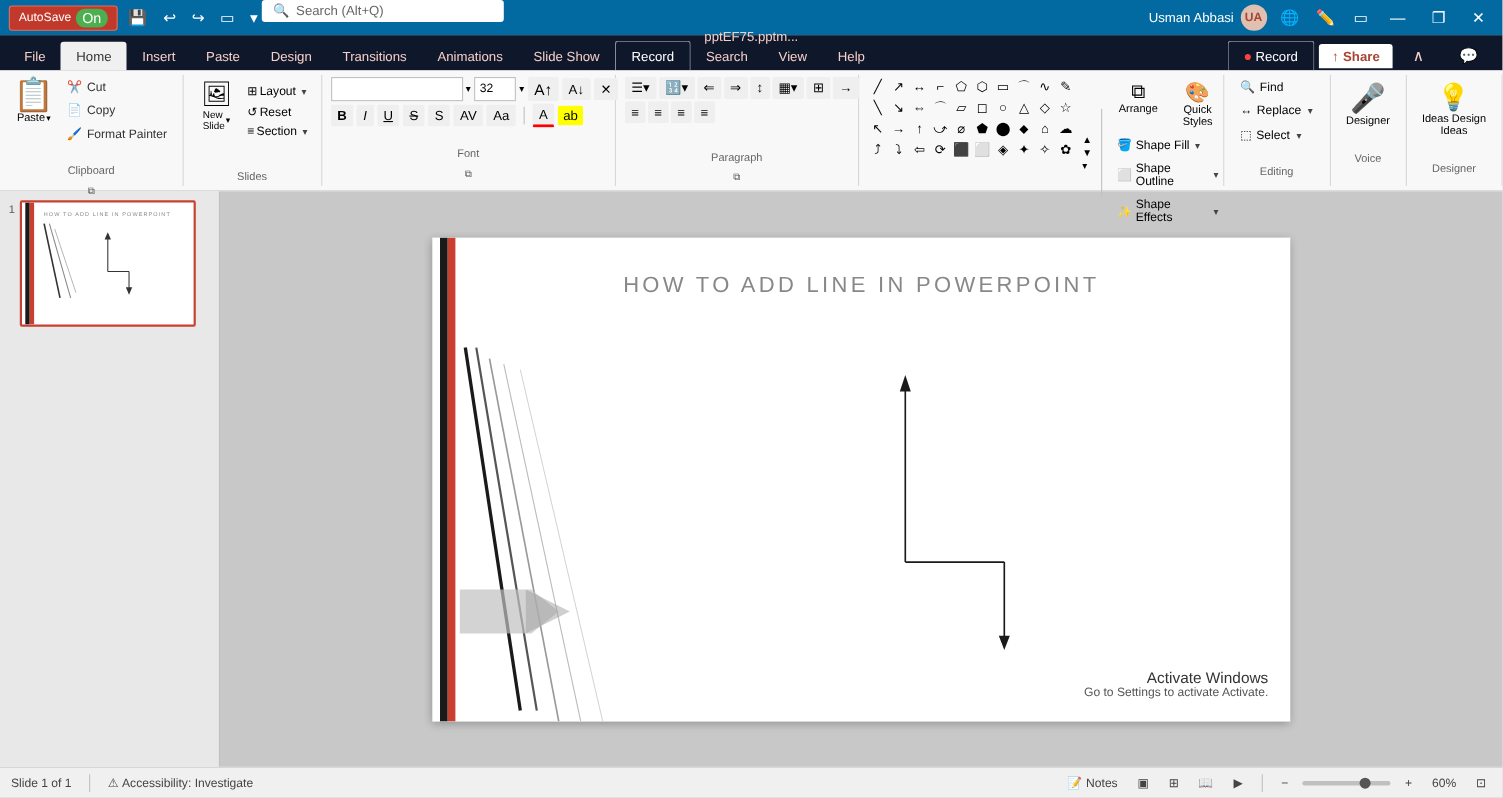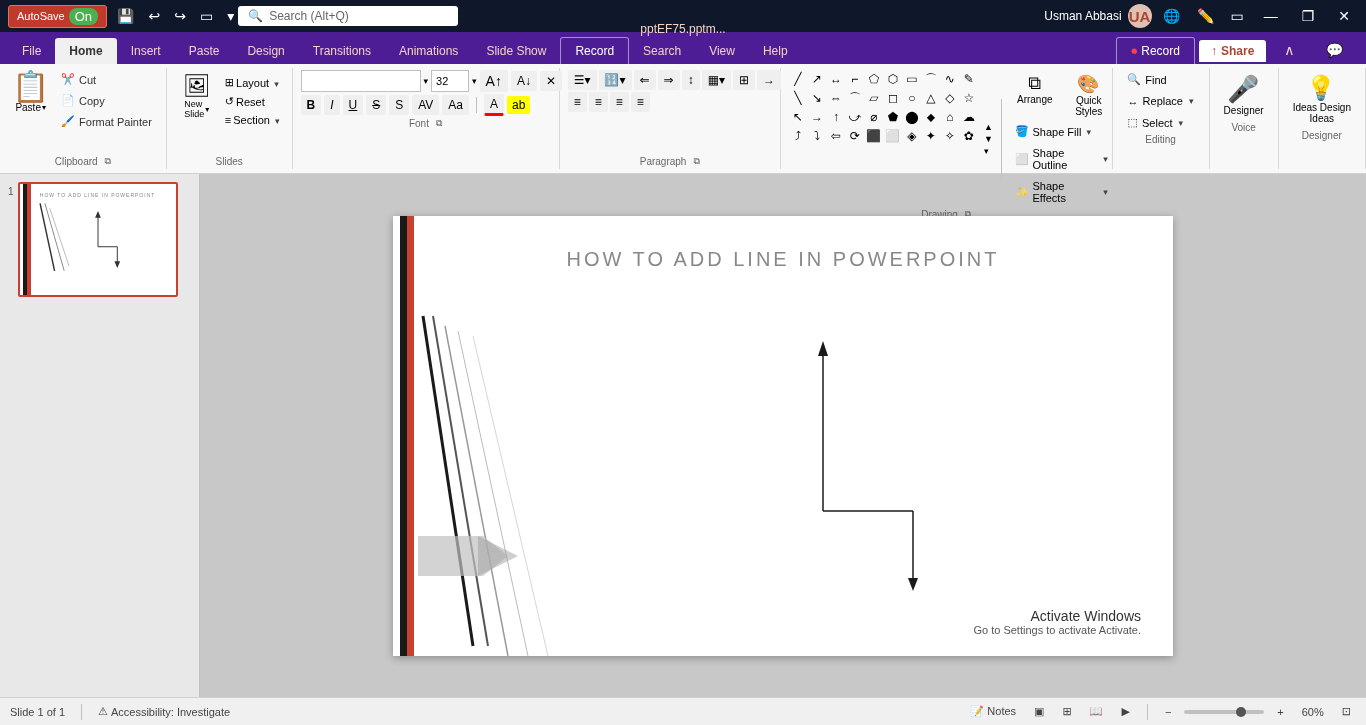--- a/index.html
+++ b/index.html
@@ -1,23 +1,22 @@
 <!DOCTYPE html>
 <html><head>
   <meta charset="utf-8">
   <style>
     * { margin: 0; padding: 0; box-sizing: border-box; }
     body { width: 1366px; height: 725px; overflow: hidden; font-family: 'Segoe UI', Arial, sans-serif; font-size: 12px; background: #f0f0f0; }
 
     
     #title-bar {
       height: 32px;
-      background: #0f172a;
+      background: #0369a1;
       display: flex;
-      align-items: center;
       justify-content: space-between;
       padding: 0 8px;
       color: white;
     }
     #title-bar-left { display: flex; align-items: center; gap: 6px; }
     #title-bar-center { flex: 1; text-align: center; font-size: 12px; color: #f5d0c8; }
     #title-bar-right { display: flex; align-items: center; gap: 8px; }
     .autosave-btn {
       background: #c0392b;
       border: 1px solid #e07060;
@@ -33,41 +32,41 @@
     }
     .search-bar {
       background: #fff;
       border-radius: 3px;
       padding: 3px 10px;
       width: 220px;
       font-size: 12px;
       display: flex; align-items: center; gap: 6px; color: #666;
     }
     .user-area { display: flex; align-items: center; gap: 6px; font-size: 12px; color: white; }
-    .avatar { width: 24px; height: 24px; border-radius: 50%; background: #e0c0b0; display: flex; align-items: center; justify-content: center; font-size: 15px; color: #a84632; font-weight: bold; }
+    .avatar { width: 24px; height: 24px; border-radius: 50%; background: #e0c0b0; display: flex; align-items: center; justify-content: center; font-size: 11px; color: #a84632; font-weight: bold; }
     .win-btn { background: none; border: none; color: white; cursor: pointer; font-size: 14px; padding: 2px 8px; }
 
     
     #ribbon-tabs {
       height: 32px;
-      background: #4c1d95;
+      background: #0f172a;
       display: flex;
       align-items: flex-end;
       padding: 0 8px;
       text-align: center;
     }
     .ribbon-tab {
       padding: 6px 14px;
       font-size: 12px;
       color: #f5d0c8;
       cursor: pointer;
       border-radius: 3px 3px 0 0;
       user-select: none;
     }
-    .ribbon-tab.active { background: #f0f0f0; color: #333; font-weight: 700; }
+    .ribbon-tab.active { background: #f0f0f0; color: #333; font-weight: 400; }
     .ribbon-tab.record-tab { color: white; border: 1px solid rgba(255,255,255,0.5); border-bottom: none; border-radius: 3px 3px 0 0; }
     .ribbon-tab.share-tab { background: white; color: #a84632; border-radius: 3px 3px 0 0; font-weight: 600; padding: 4px 12px; margin-bottom: 2px; }
 
     
     #ribbon {
       height: 110px;
       background: #f8f8f8;
       border-bottom: 1px solid #d0d0d0;
       display: flex;
       align-items: stretch;
@@ -77,22 +76,22 @@
       display: flex;
       flex-direction: column;
       align-items: flex-start;
       padding: 2px 8px;
       border-right: 1px solid #d8d8d8;
       min-width: fit-content;
       position: relative;
     }
     .ribbon-group-content { display: flex; align-items: flex-start; flex: 1; gap: 2px; }
     .ribbon-group-label {
-      font-size: 10px; color: #666; text-align: center; width: 100%; margin-top: 2px;
-      display: flex; align-items: center; justify-content: center; gap: 7px;
+      font-size: 10px; color: #666; text-align: center; width: 100%; margin-top: 19px;
+      display: flex; align-items: center; justify-content: center; gap: 7px; flex-direction: column;
     }
     .ribbon-group-label span { cursor: pointer; }
     .rb-btn-row { display: flex; flex-direction: column; gap: 2px; }
     .rb-btn-small {
       display: flex; align-items: center; gap: 4px; padding: 2px 5px; cursor: pointer;
       border-radius: 2px; font-size: 11px; color: #333; border: 1px solid transparent; min-width: 80px;
     }
 
     
     .clipboard-content { display: flex; align-items: stretch; gap: 2px; }
@@ -207,21 +206,21 @@
     }
     .slide-accent-bar {
       position: absolute; left: 14px; top: 0; bottom: 0; width: 7px; background: #c84030;
     }
 
     
     .slide-svg { position: absolute; top: 0; left: 0; width: 100%; height: 100%; }
 
     
     .activate-watermark {
-      position: absolute; bottom: 20px; right: 32px; text-align: right;
+      position: absolute; bottom: 20px; right: 20px; text-align: right;
       color: #333; font-size: 13px; pointer-events: none;
     }
     .activate-watermark .line1 { font-size: 14px; }
     .activate-watermark .line2 { font-size: 11px; color: #555; }
 
     
     #status-bar {
       height: 28px;
       background: #f0f0f0;
       border-top: 1px solid #d0d0d0;

